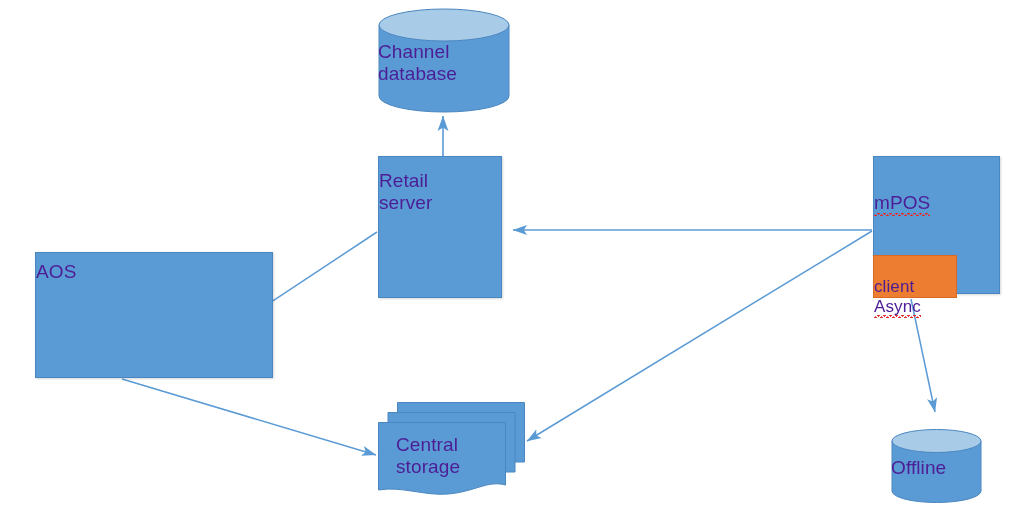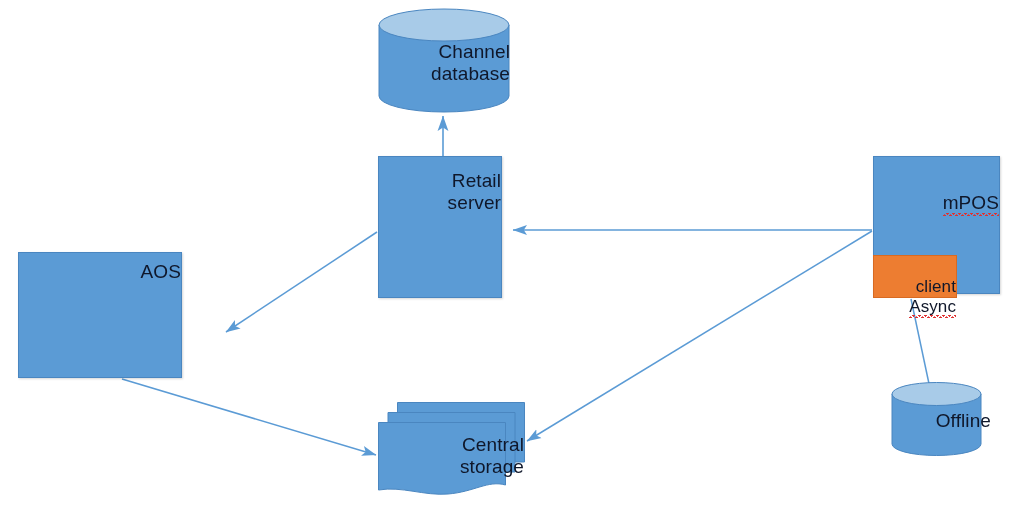--- a/index.html
+++ b/index.html
@@ -15,22 +15,22 @@
     background:#ffffff;
   }
   #arrow-layer{
     position:absolute;left:0;top:0;
     width:1024px;height:521px;
     pointer-events:none;
   }
   .node{position:absolute;box-sizing:border-box;}
   .node-label{
     position:absolute;left:0;right:0;
-    text-align:right;
-    color:#0f172a;
+    text-align:left;
+    color:#4c1d95;
     font-weight:400;
     line-height:1.18;
     letter-spacing:.1px;
     white-space:pre-line;
   }
   
   .rect{
     background:#5B9BD5;
     border:1px solid #4A86C0;
     box-shadow:1px 1px 2px rgba(0,0,0,.16);
@@ -94,21 +94,21 @@
     </svg>
     <div class="node-label" style="top:33px;font-size:19px;">Channel
 database</div>
   </div>
 
   <div class="node rect" style="left:378px;top:156px;width:124px;height:142px;">
     <div class="node-label" style="top:13px;font-size:19px;">Retail
 server</div>
   </div>
 
-  <div class="node rect" style="left:18px;top:252px;width:164px;height:126px;">
+  <div class="node rect" style="left:35px;top:252px;width:238px;height:126px;">
     <div class="node-label" style="top:8px;font-size:19px;">AOS</div>
   </div>
 
   <div class="node stack" style="left:378px;top:400px;width:150px;height:115px;">
     <svg width="150" height="115" viewBox="0 0 150 115">
 
       <path d="M19.5,2.5 L146.5,2.5 L146.5,62 L19.5,62 Z" fill="#5B9BD5" stroke="#4A86C0" stroke-width="1"></path>
 
       <path d="M10,12.5 L137,12.5 L137,72 L10,72 Z" fill="#5B9BD5" stroke="#4A86C0" stroke-width="1"></path>
 
@@ -126,21 +126,21 @@
     </div>
   </div>
 
   <div class="node rect-accent" style="left:873px;top:255px;width:84px;height:43px;">
     <div class="node-label" style="top:1px;font-size:17px;margin-top:20px;">
       <span class="squiggle">Async</span>
     </div>
     <div class="node-label" style="top:21px;font-size:17px;">client</div>
   </div>
 
-  <div class="node cyl" style="left:891px;top:382px;width:100px;height:75px;">
+  <div class="node cyl" style="left:891px;top:429px;width:100px;height:75px;">
     <svg width="91" height="75" viewBox="0 0 91 75">
       <path d="M1,12 L1,62 A44.5,11.5 0 0 0 90,62 L90,12 Z" fill="#5B9BD5" stroke="#4A86C0" stroke-width="1"></path>
       <ellipse cx="45.5" cy="12" rx="44.5" ry="11.5" fill="#A8CBE8" stroke="#4A86C0" stroke-width="1"></ellipse>
     </svg>
     <div class="node-label" style="top:28px;font-size:19px;">Offline</div>
   </div>
 
 </div>
 
 </body></html>

